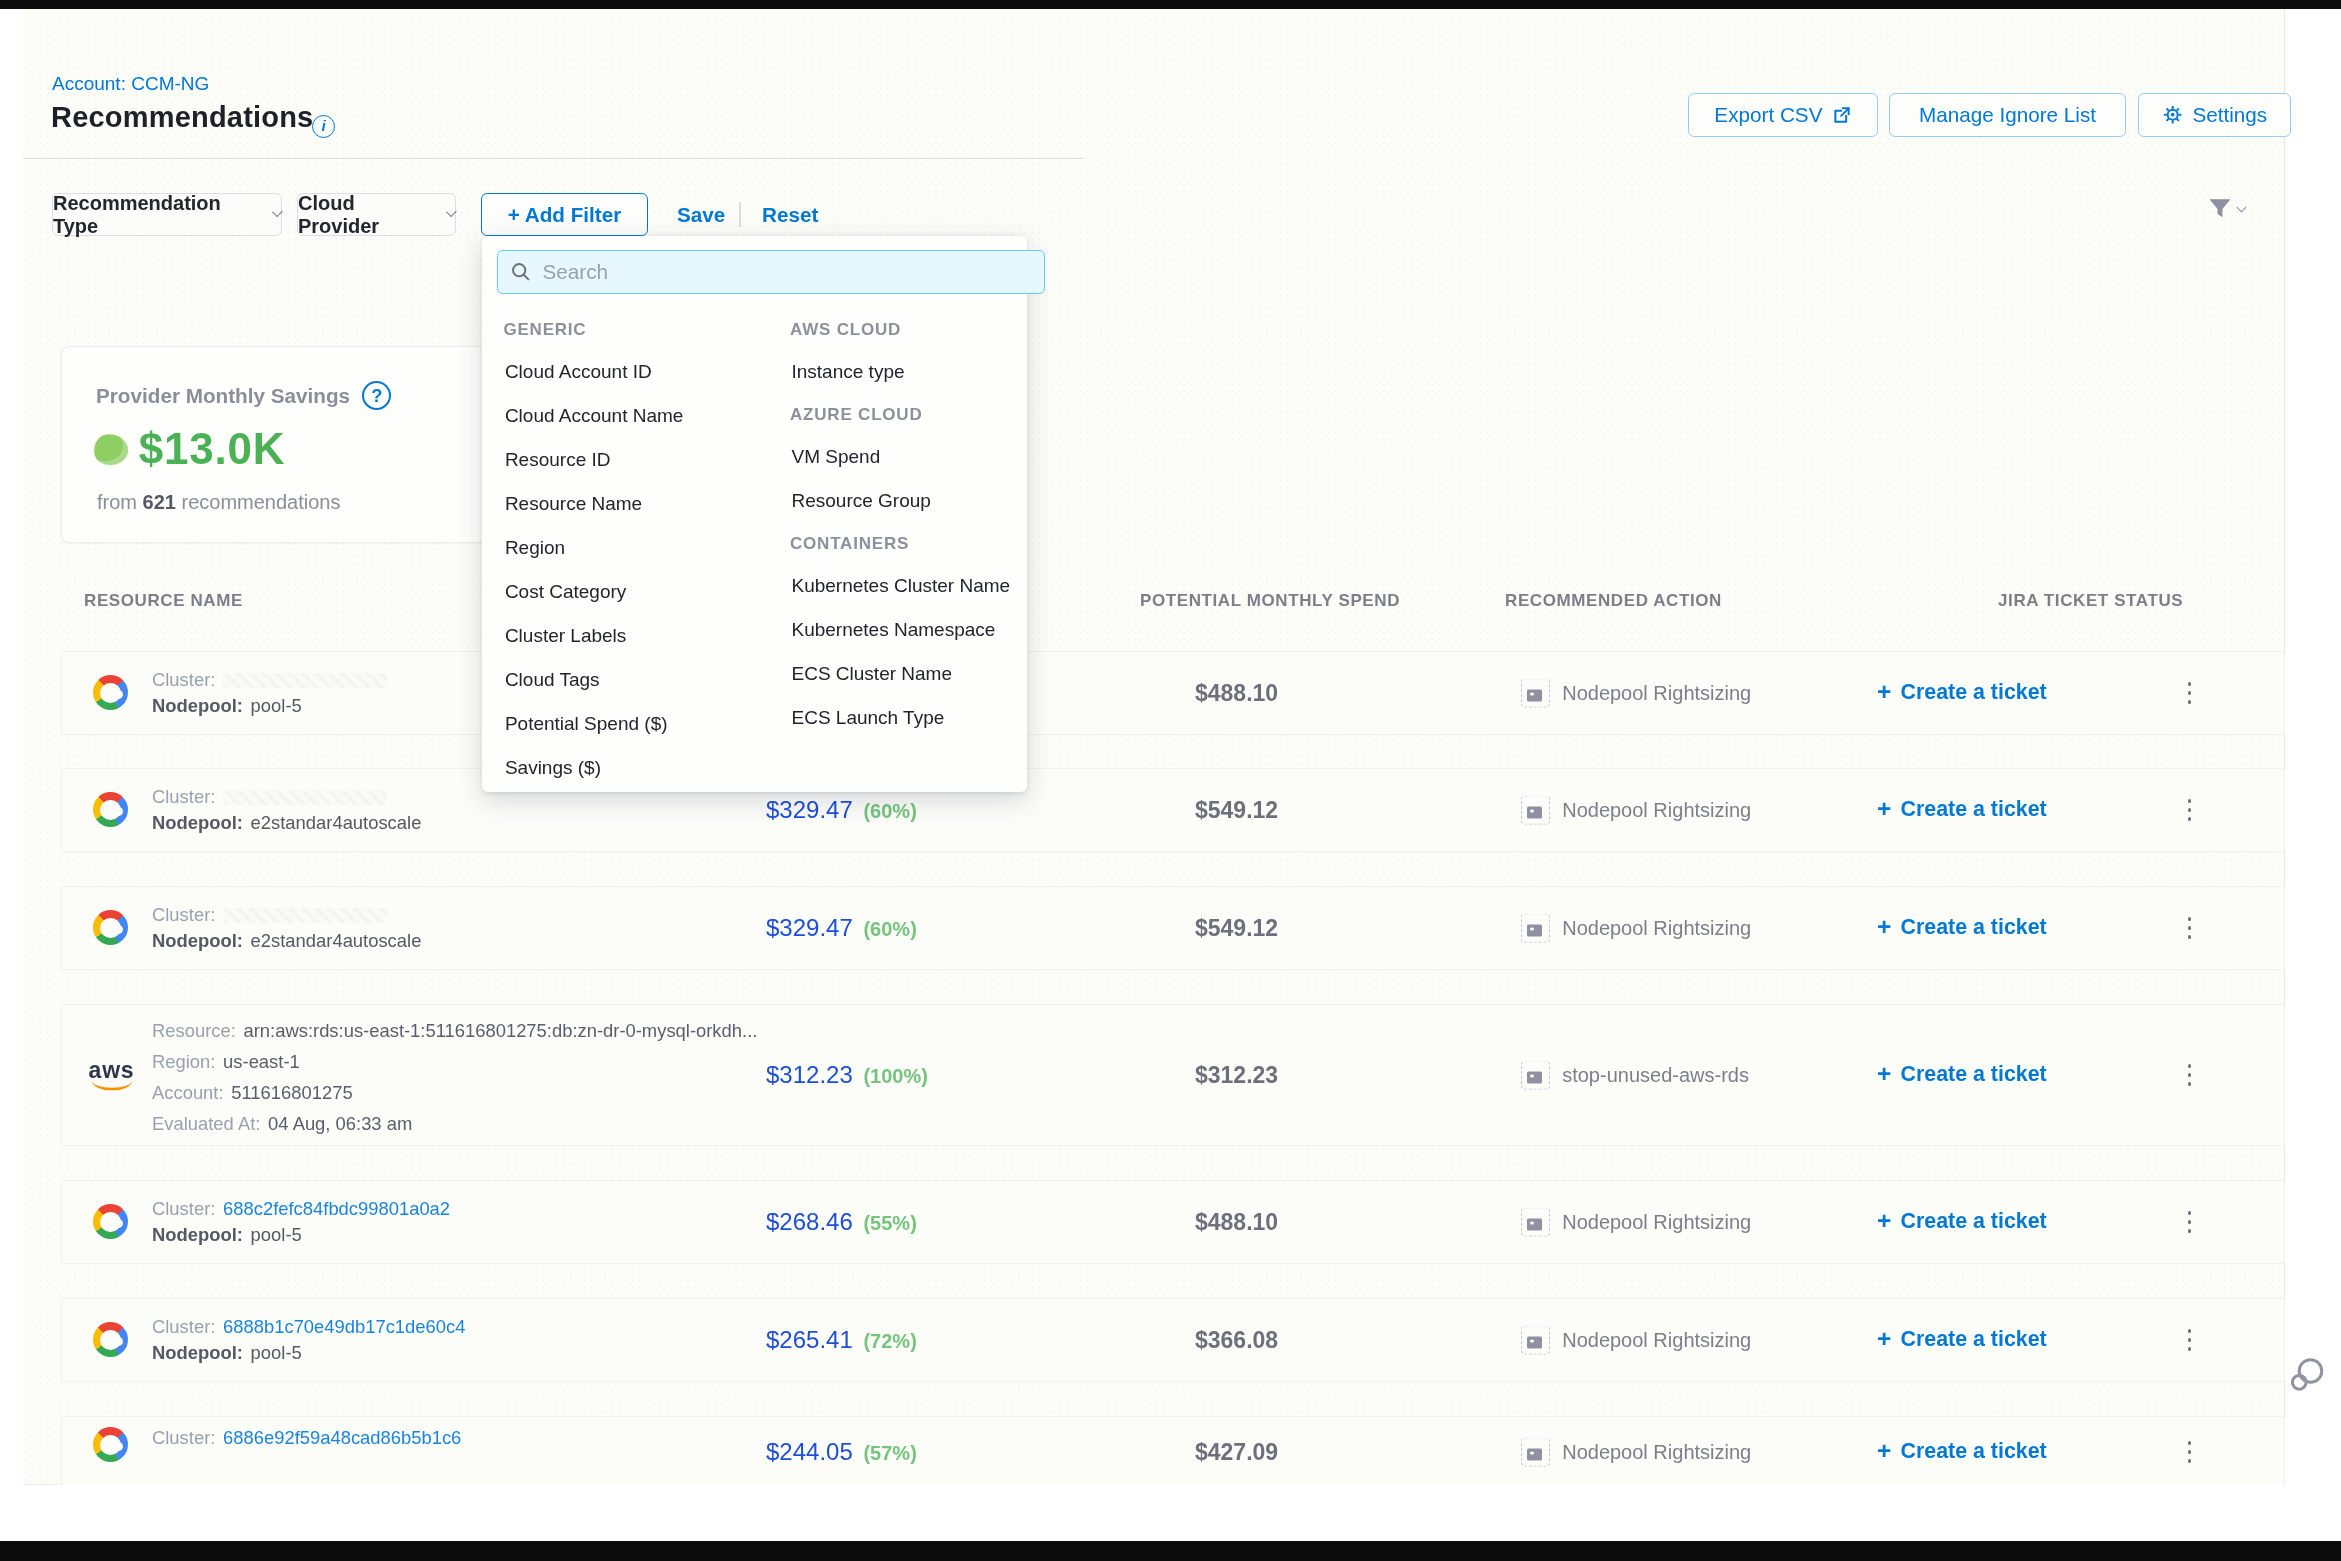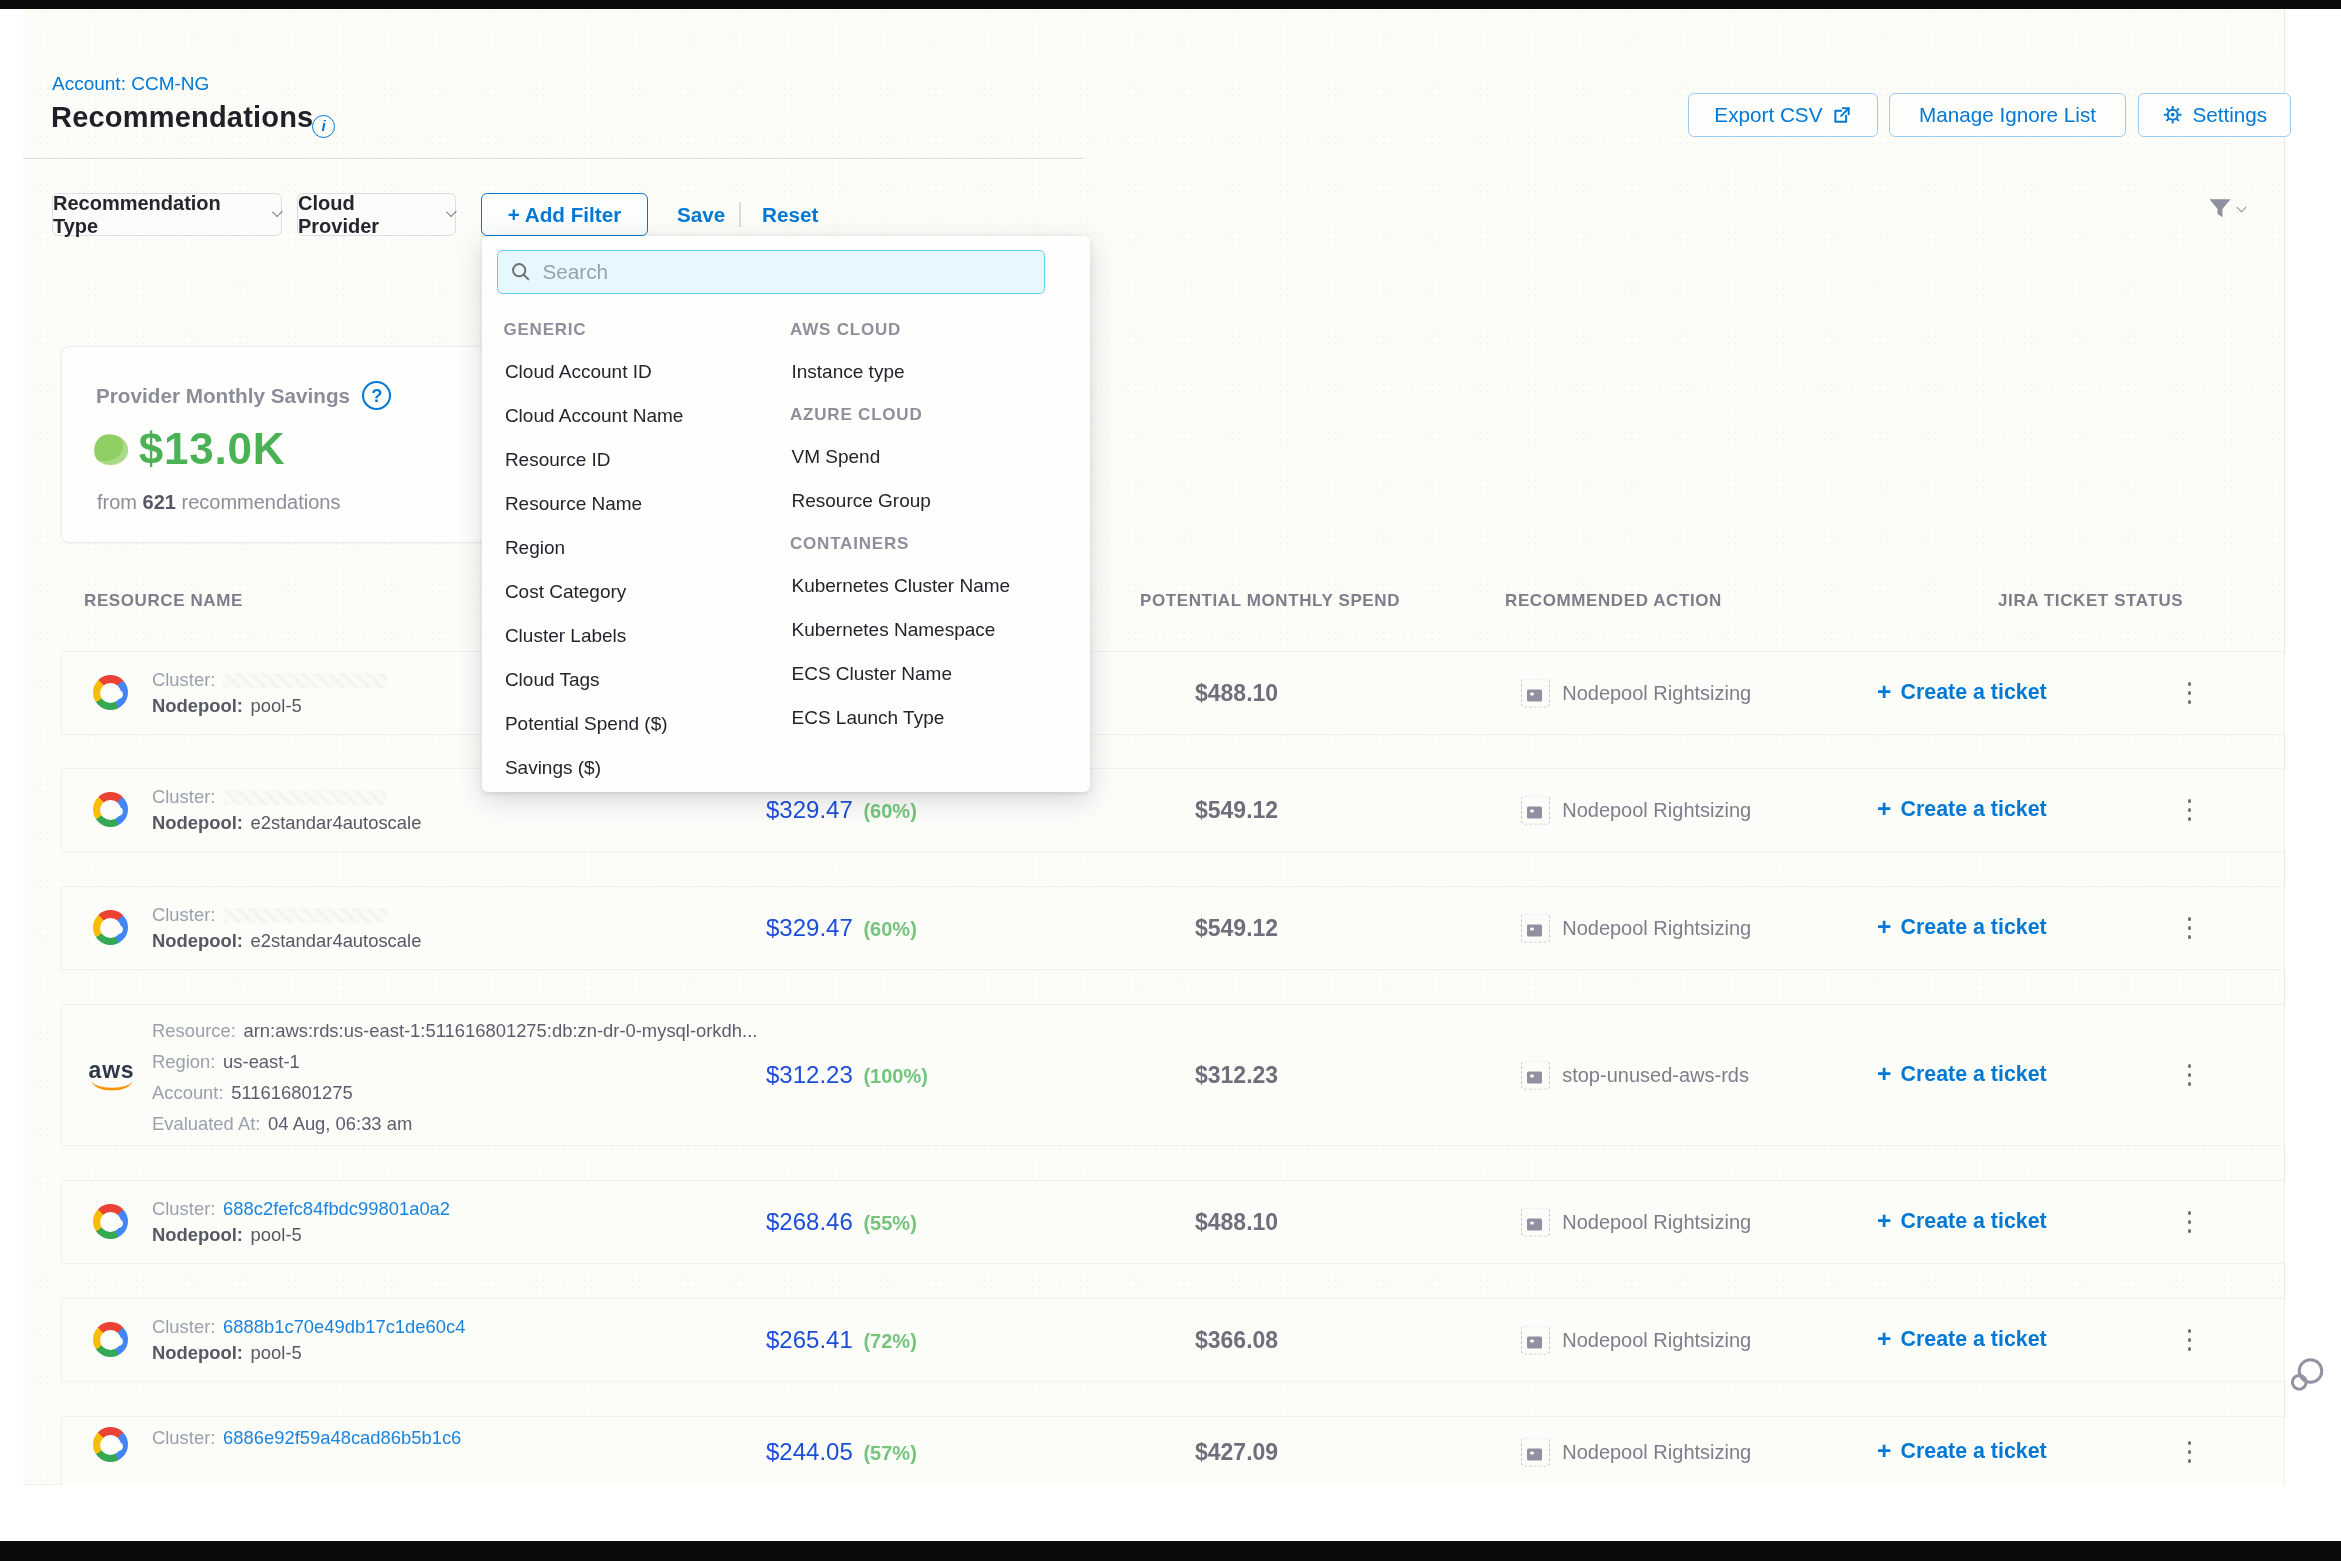--- a/index.html
+++ b/index.html
@@ -111,21 +111,21 @@
   .kebab i { width:3.8px; height:3.8px; border-radius:50%; background:#6f7079; }
   
   .aws-logo { position:absolute; left:26px; top:50%; transform:translateY(-50%); width:47px; text-align:center; }
   .aws-word { font-size:23px; font-weight:800; color:#2d3748; letter-spacing:0.8px; line-height:20px; }
   .aws-smile { width:40px; height:10.7px; margin:0 auto; border-bottom:3.1px solid #f79400; border-radius:0 0 55% 55% / 0 0 100% 100%; }
   .aws-lines { position:absolute; left:90px; top:10.7px; }
   .aws-line { height:31px; display:flex; align-items:center; gap:7.7px; font-size:18.4px; }
   .aws-val { color:#5b5d6b; }
 
   
-  .dd { position:absolute; left:482px; top:236px; width:608px; height:556px; background:#fefefd;
+  .dd { position:absolute; left:482px; top:236px; width:545px; height:556px; background:#fefefd;
     border-radius:6.1px; box-shadow:0 7.7px 26px rgba(45,55,75,.18), 0 1.5px 4.6px rgba(45,55,75,.10); z-index:50; }
   .dd-search { position:absolute; left:15.3px; top:13.8px; width:548px; height:44px; background:#e6f8fd;
     border:1.9px solid #62cdee; border-radius:5.4px; display:flex; align-items:center; padding:0 12.2px; gap:10.7px; }
   .dd-search input { flex:1; border:none; outline:none; background:transparent; font-size:20.7px;
     color:#3c3d46; font-family:"Liberation Sans", sans-serif; }
   .dd-search input::placeholder { color:#98a0ab; }
   .dd-col { position:absolute; top:73px; width:280px; }
   .dd-col-left { left:21.4px; } .dd-col-right { left:308px; }
   .dd-sec { height:41px; display:flex; align-items:center; font-size:17px; font-weight:600; color:#8d8f9a; letter-spacing:0.8px; }
   .dd-item { height:44px; display:flex; align-items:center; font-size:19px; color:#23242c; cursor:pointer; padding-left:1.5px; }

